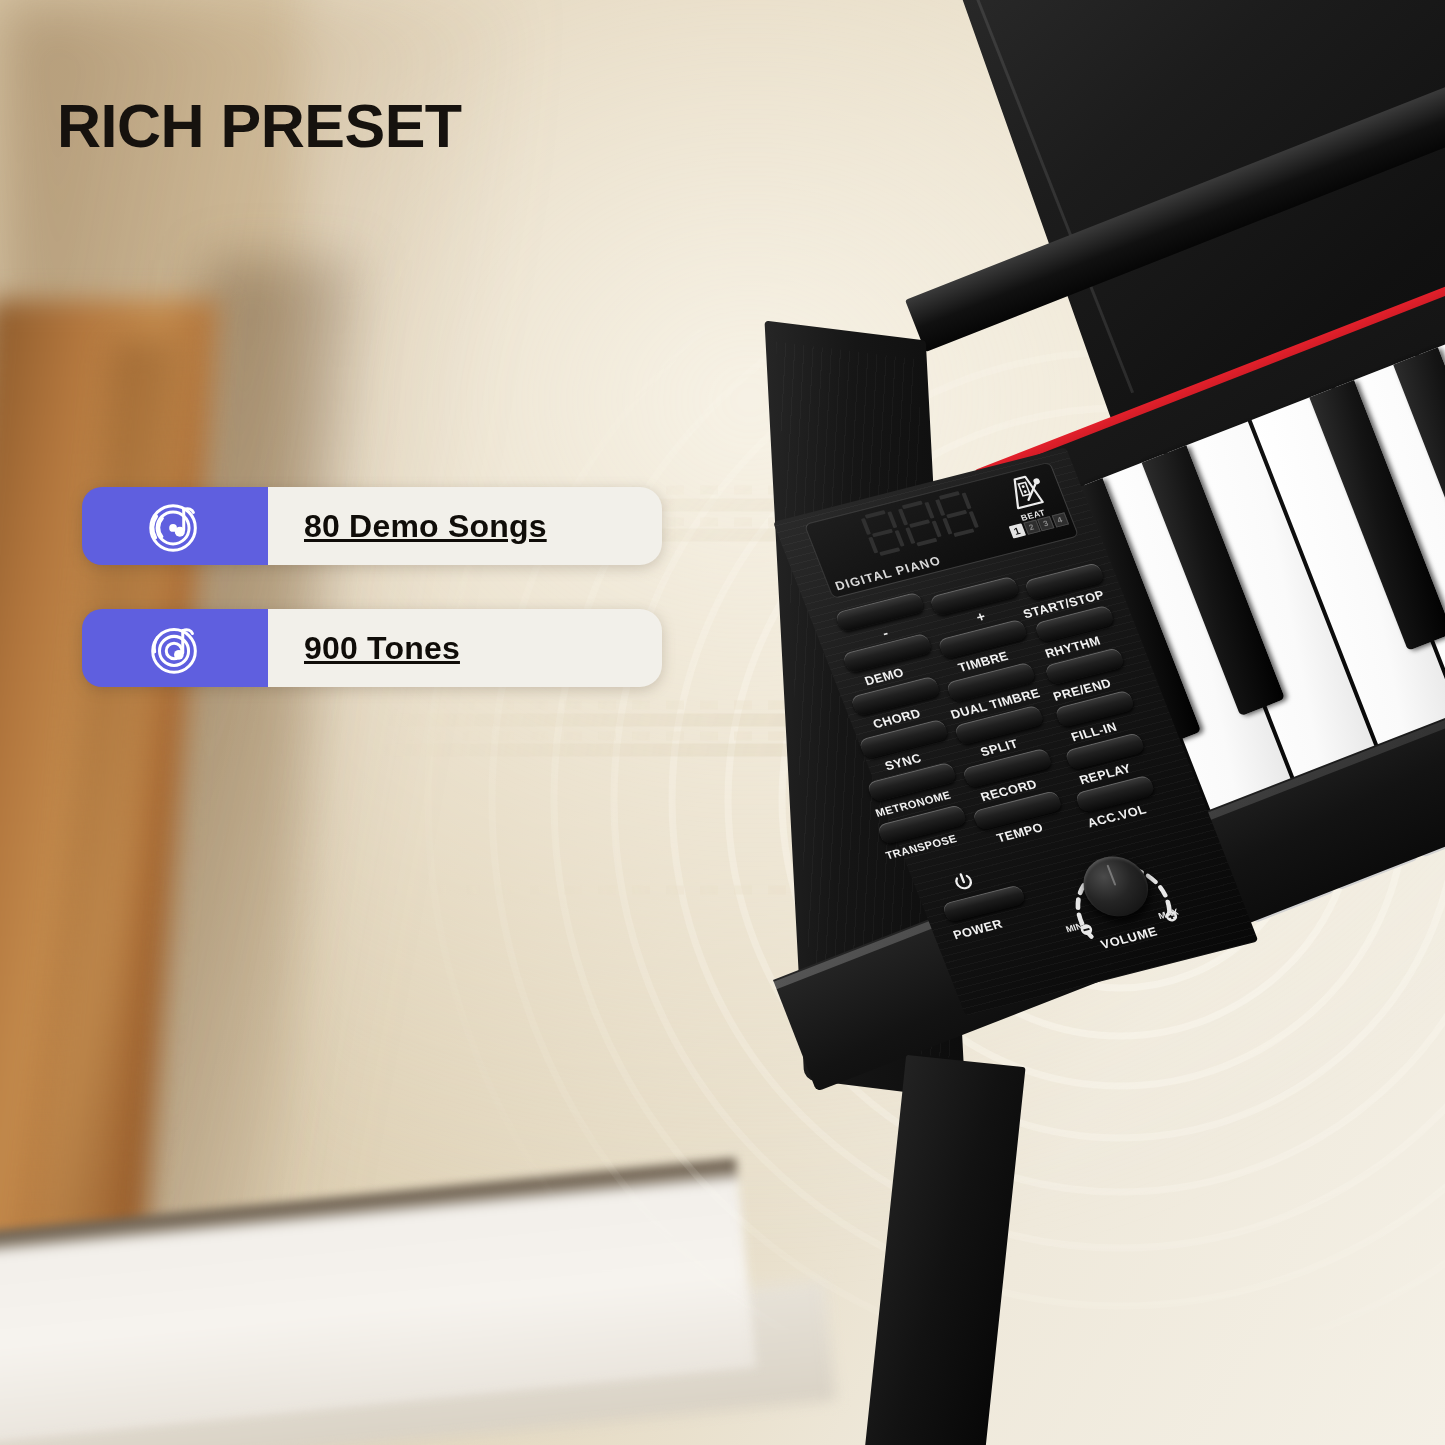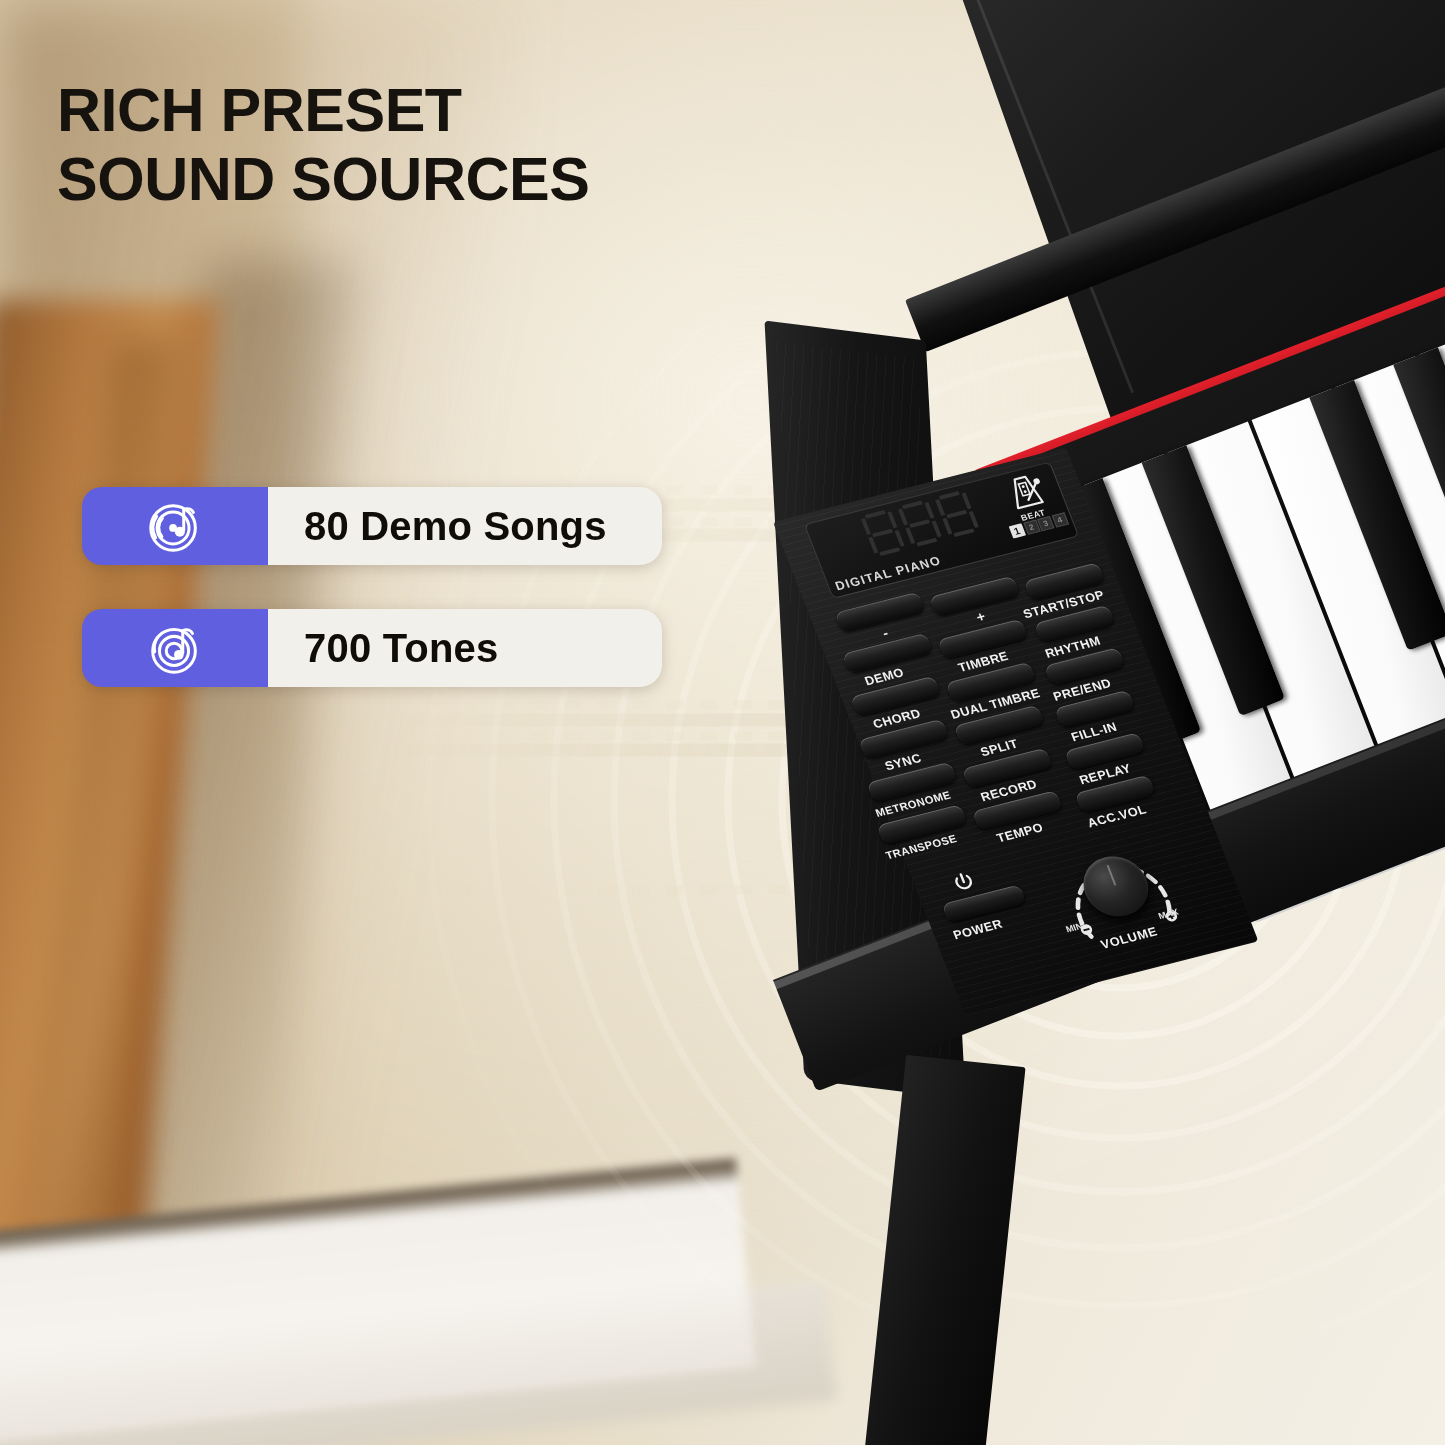--- a/index.html
+++ b/index.html
@@ -58,21 +58,21 @@
     background:linear-gradient(180deg,#E7E2D8,#D9D2C5);
     filter:blur(7px);
   }
 
   
   .ripples{position:absolute;left:250px;top:330px;width:1200px;height:1000px;opacity:.62;}
   .ripples svg{display:block;}
 
   
   .headline{
-    position:absolute;left:57px;top:76px;width:760px;
+    position:absolute;left:57px;top:92px;width:760px;
     font-size:61px;line-height:1.13;font-weight:bold;color:#16120E;
     letter-spacing:-0.5px;
   }
   .headline .l2{display:block;}
   .subtitle{
     position:absolute;left:58px;top:256px;width:810px;
     font-size:33px;line-height:1.44;color:#26211B;font-weight:400;
   }
 
   
@@ -87,22 +87,23 @@
     display:flex;align-items:center;justify-content:center;
     position:relative;z-index:2;
   }
   .pill-body{
     flex:1 1 auto;background:#F2F0EA;
     border-radius:0 22px 22px 0;
     display:flex;align-items:center;
     margin-left:-2px;
   }
   .pill-label{
-    font-size:40px;font-weight:bold;color:#100D09;padding-left:38px;letter-spacing:.2px;
+    font-size:32px;font-weight:bold;color:#100D09;padding-left:38px;letter-spacing:.2px;
     white-space:nowrap;
+    text-decoration:underline;
   }
   .pill-icon svg{width:62px;height:62px;display:block;}
 
   
   .piano{position:absolute;left:545px;top:-30px;width:960px;height:1330px;}
 
   .lid-top{
     position:absolute;left:400px;top:-20px;width:1130px;height:520px;
     background:linear-gradient(160deg,#2B2B2B 0%,#1C1C1C 30%,#111111 62%,#090909 100%);
     transform:rotate(-21.5deg) skewX(-2deg);
@@ -520,21 +521,20 @@
         <div class="min-label">MIN</div>
         <div class="max-label">MAX</div>
         <div class="vol-label">VOLUME</div>
       </div>
 
     </div>
   </div>
 
   <div class="headline">
     <span>RICH PRESET</span>
-    <span class="l2">SOUND SOURCES</span>
   </div>
 
   <div class="pills">
 
     <div class="pill">
       <div class="pill-icon">
         <svg viewBox="0 0 64 64" aria-hidden="true">
           <g fill="none" stroke="#FFFFFF" stroke-width="3.1" stroke-linecap="round">
             <circle cx="30" cy="34" r="23"></circle>
             <circle cx="30" cy="34" r="16.5"></circle>
@@ -564,20 +564,20 @@
             <path d="M14 21 A20 20 0 0 0 11 36"></path>
           </g>
           <g stroke="#FFFFFF" stroke-width="3.1" fill="none" stroke-linecap="round">
             <path d="M40 37 L40 14"></path>
             <path d="M40 14 C45 12 49 14 50 17"></path>
           </g>
           <circle cx="36" cy="39" r="5" fill="#FFFFFF"></circle>
         </svg>
       </div>
       <div class="pill-body">
-        <span class="pill-label">700 Tones</span>
+        <span class="pill-label">900 Tones</span>
       </div>
     </div>
 
 
   </div>
 
 </div>
 
 </body></html>

